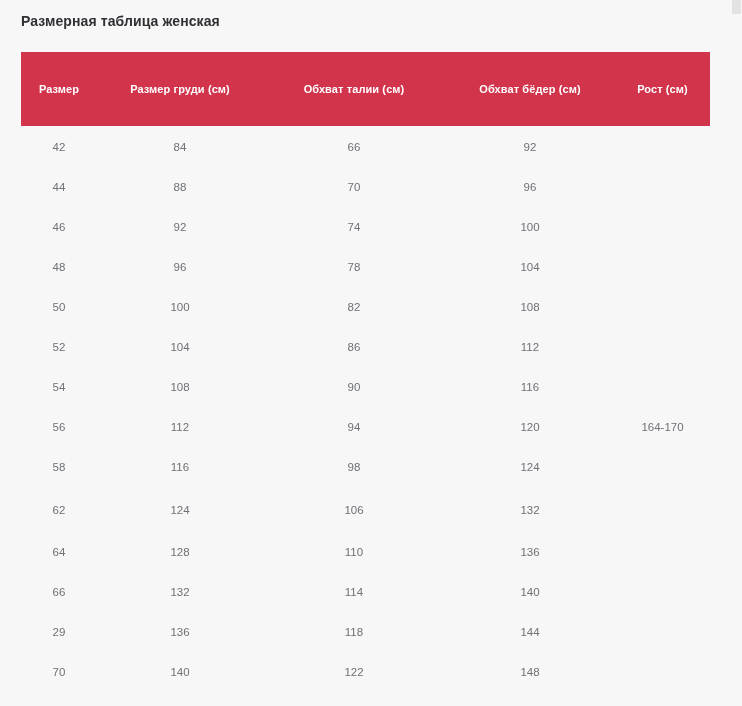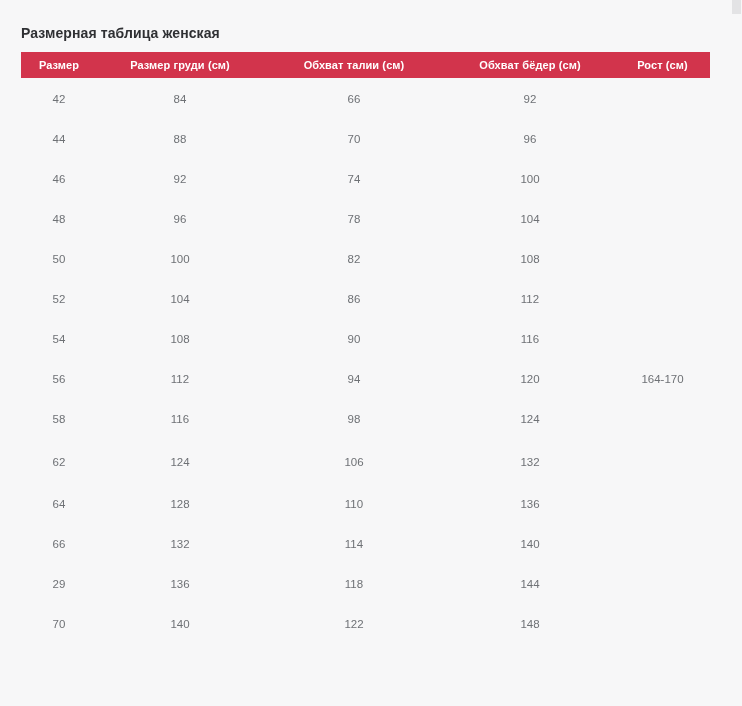--- a/index.html
+++ b/index.html
@@ -34,42 +34,41 @@
 
   .page-title {
     position: absolute;
     left: 21px;
     top: 13px;
     font-size: 14px;
     font-weight: bold;
     color: #2f3033;
     letter-spacing: 0.1px;
     white-space: nowrap;
-    margin-top: 12px;
   }
 
   .size-table {
     position: absolute;
     left: 21px;
     top: 52px;
     width: 689px;
     border-collapse: collapse;
     table-layout: fixed;
   }
 
   .size-table thead tr {
     background: #d2344c;
   }
 
   .size-table th {
     color: #ffffff;
     font-size: 11px;
     font-weight: bold;
-    height: 26px;
-    padding: 0;
+    height: 50px;
+    padding: 12px;
     text-align: center;
     vertical-align: middle;
     letter-spacing: 0.1px;
     white-space: nowrap;
   }
 
   .size-table td {
     color: #6e7175;
     font-size: 11.5px;
     font-weight: normal;

